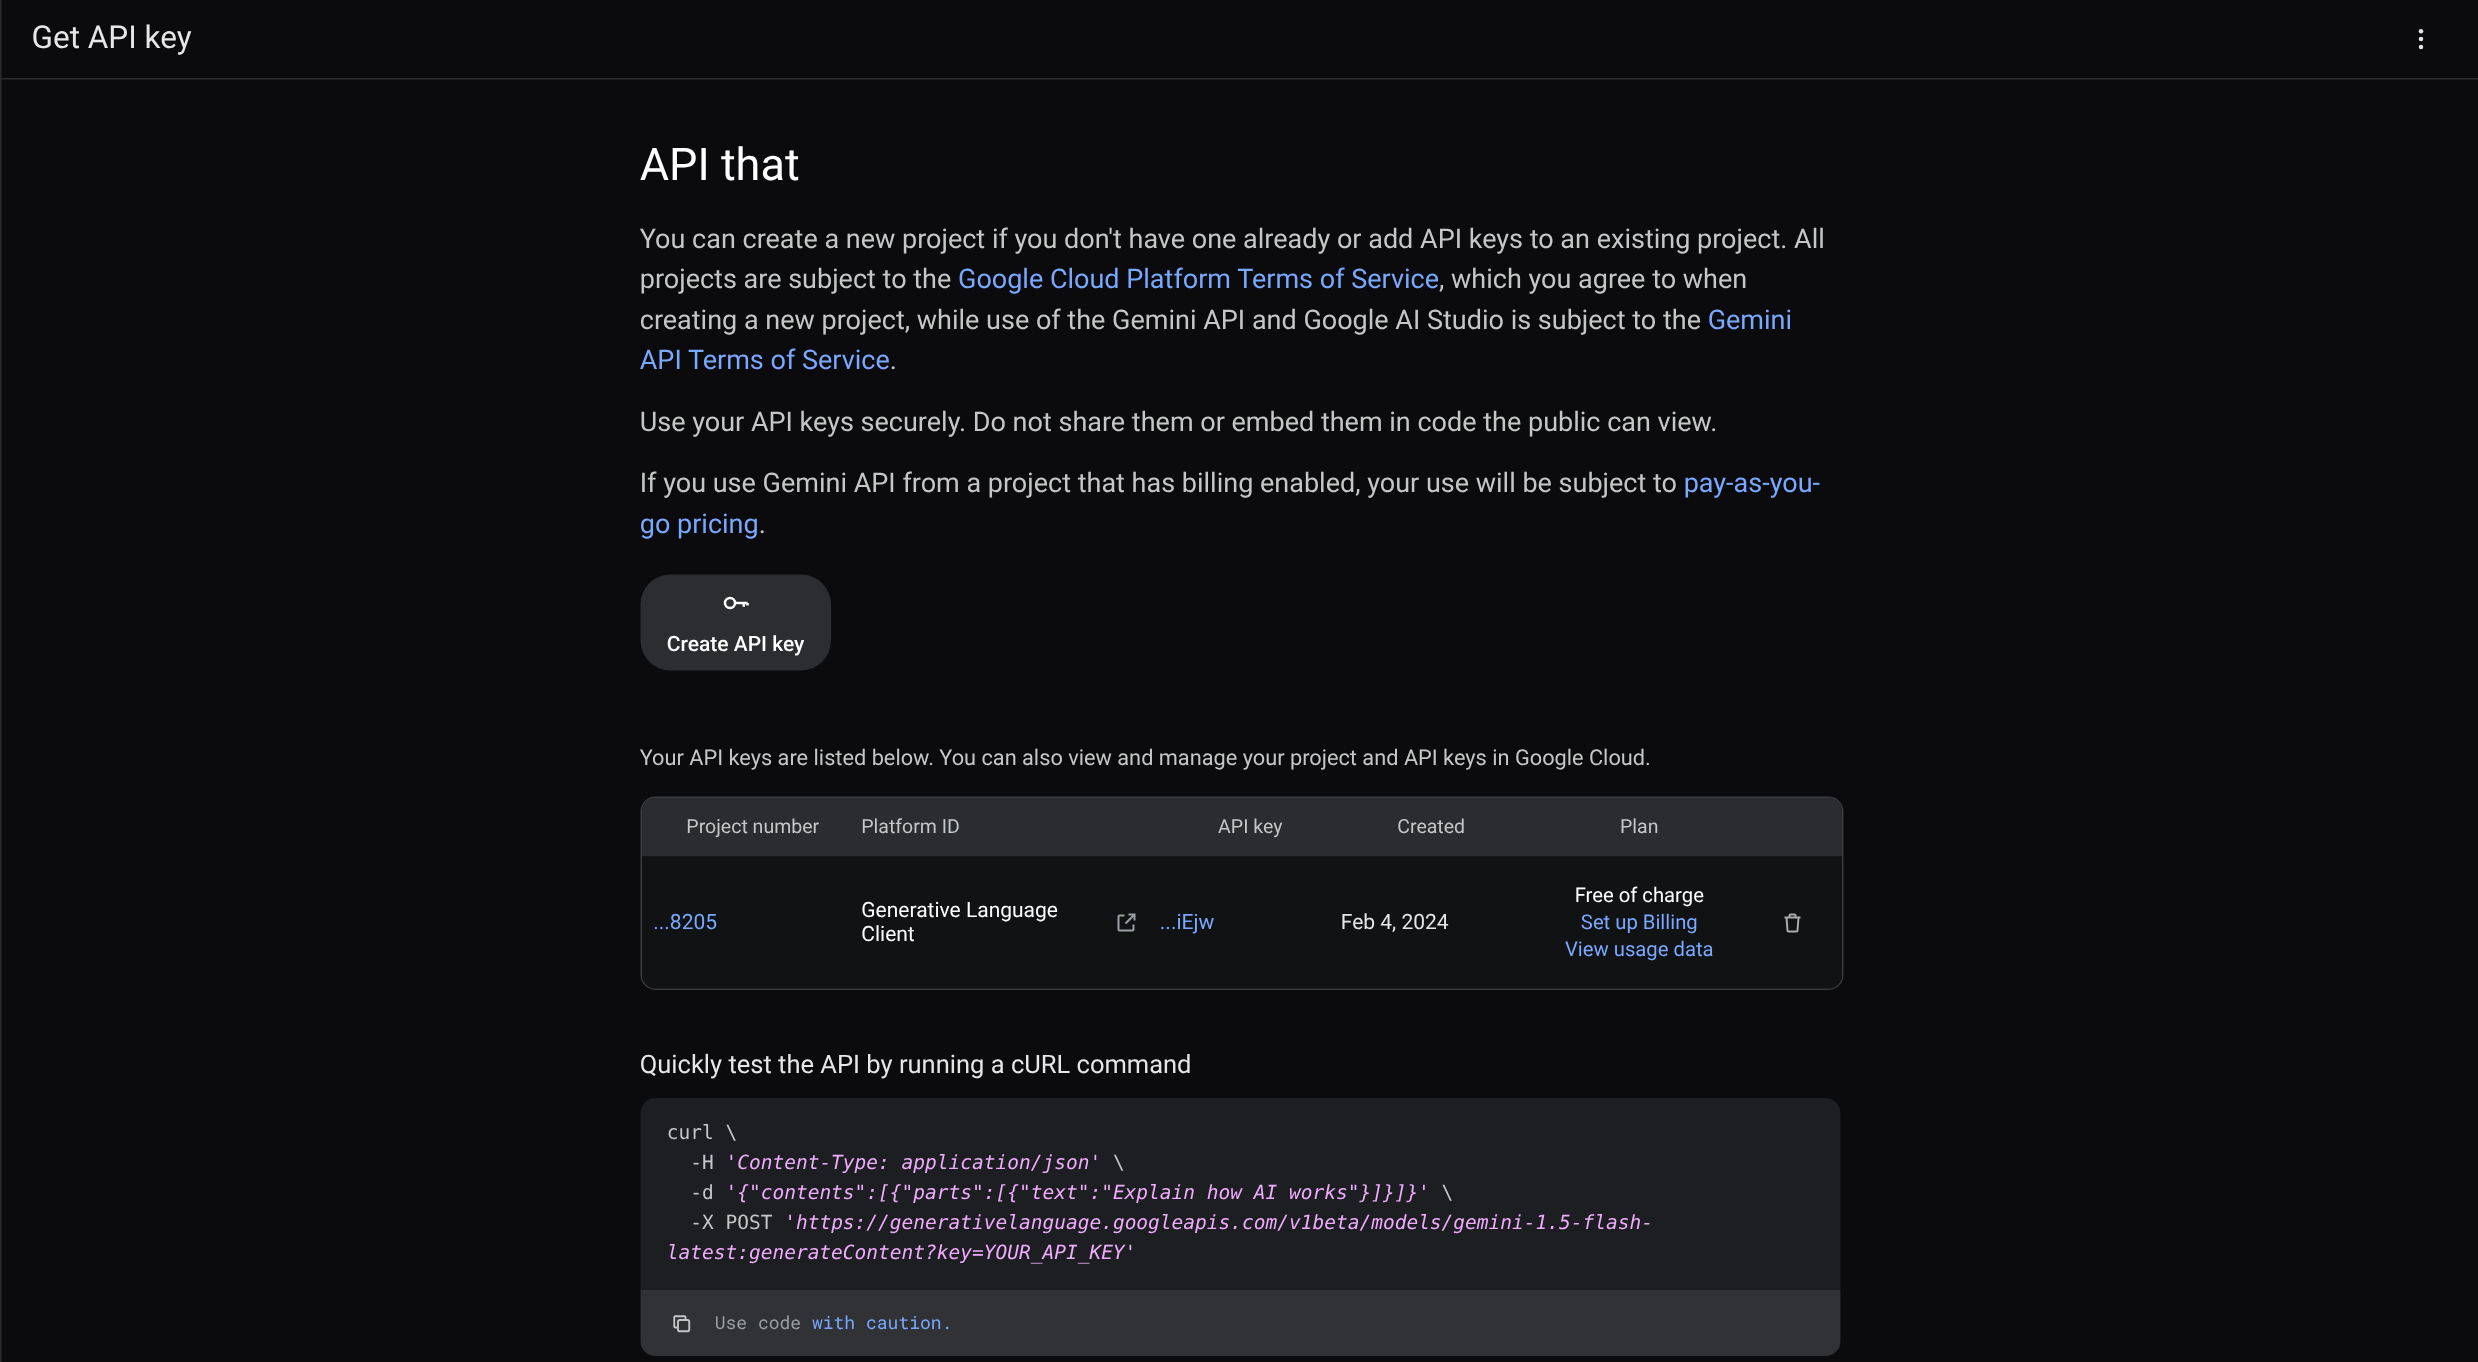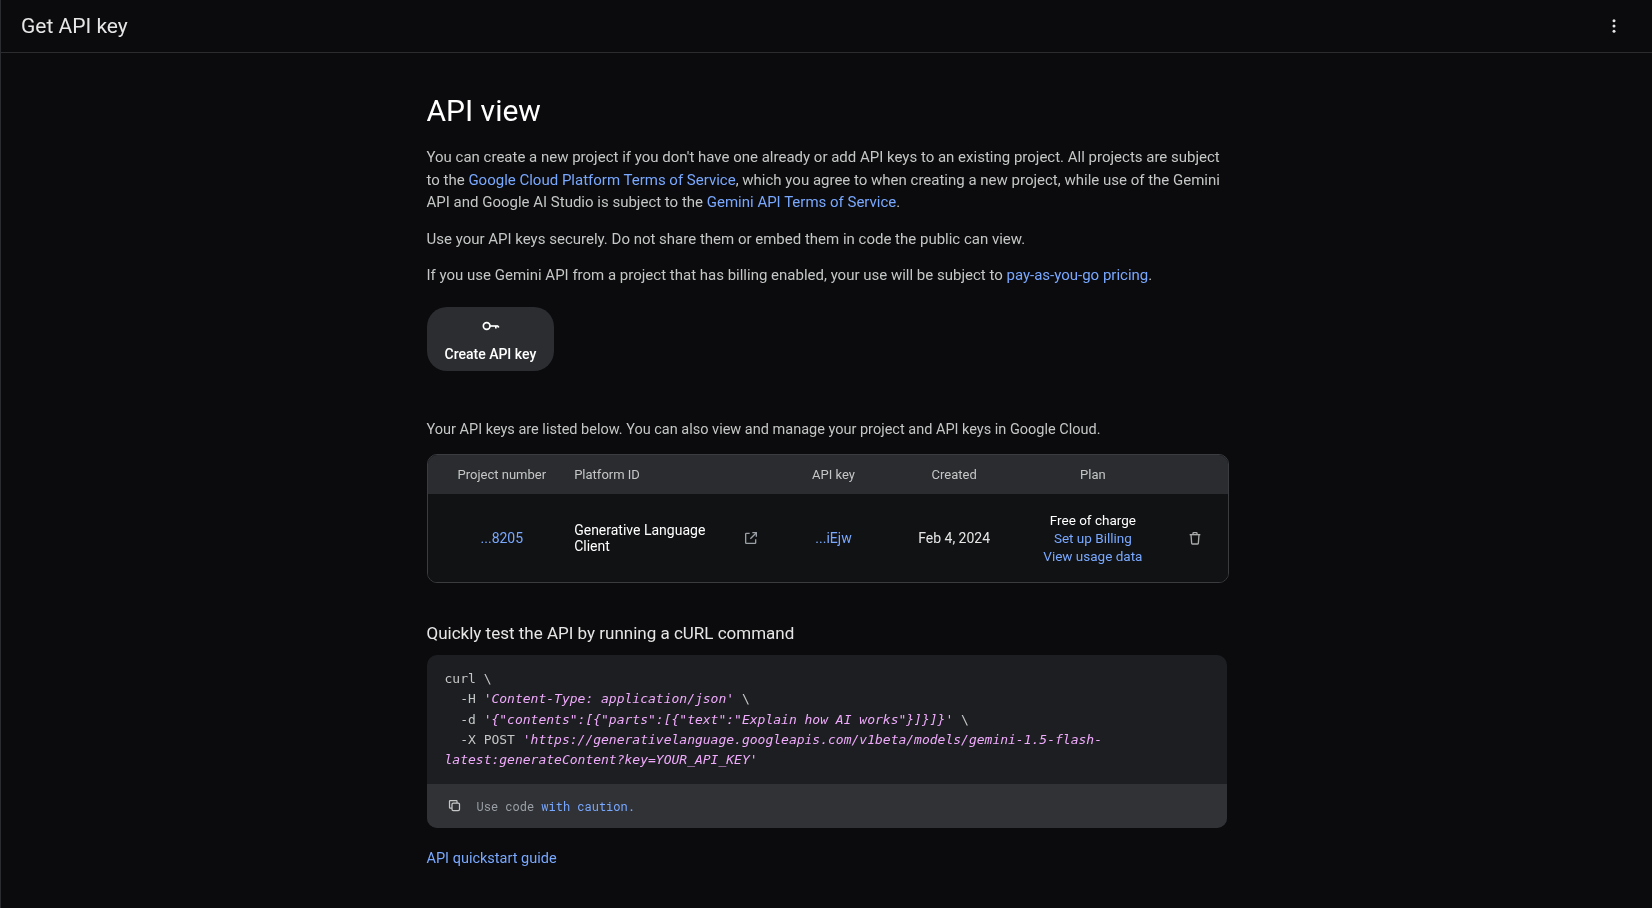--- a/index.html
+++ b/index.html
@@ -63,21 +63,21 @@
     margin: 0 auto;
     padding: 30px 20px 60px 20px;
   }
   h1.page-title {
     font-size: 30px;
     font-weight: 400;
     margin: 10px 0 18px 0;
     color: #fff;
   }
   p {
-    font-size: 15px;
+    font-size: 18px;
     line-height: 1.5;
     color: var(--text-muted);
     margin: 0 0 14px 0;
   }
   
   .create-btn {
     display: inline-flex;
     align-items: center;
     gap: 10px;
     background: #2b2d31;
@@ -113,21 +113,21 @@
     font-size: 13px;
     color: var(--text-muted);
     padding: 12px 8px;
   }
   .thead > div { text-align: center; }
   .trow {
     background: #111214;
     font-size: 14px;
     padding: 18px 8px;
   }
-  .trow > div { text-align: center; }
+  .trow > div { text-align: left; }
   .proj-id-cell {
     text-align: left !important;
     padding-left: 6px;
     color: #fff;
   }
   .plan-cell {
     display: flex;
     flex-direction: column;
     align-items: center;
     gap: 2px;
@@ -186,21 +186,21 @@
       <svg width="18" height="18" viewBox="0 0 24 24" fill="#e6e6e6">
           <circle cx="12" cy="5" r="2"></circle>
           <circle cx="12" cy="12" r="2"></circle>
           <circle cx="12" cy="19" r="2"></circle>
         </svg>
     </div>
   </div>
 
   <div class="content">
 
-    <h1 class="page-title">API view</h1>
+    <h1 class="page-title">API that</h1>
 
     <p>
       <span>You can create a new project if you don't have one already or add API keys to an existing project. All projects are subject to the </span><a class="link">Google Cloud Platform Terms of Service</a><span>, which you agree to when creating a new project, while use of the Gemini API and Google AI Studio is subject to the </span><a class="link">Gemini API Terms of Service</a><span>.</span>
     </p>
 
     <p>Use your API keys securely. Do not share them or embed them in code the public can view.</p>
 
     <p>
       <span>If you use Gemini API from a project that has billing enabled, your use will be subject to </span><a class="link">pay-as-you-go pricing</a><span>.</span>
     </p>

